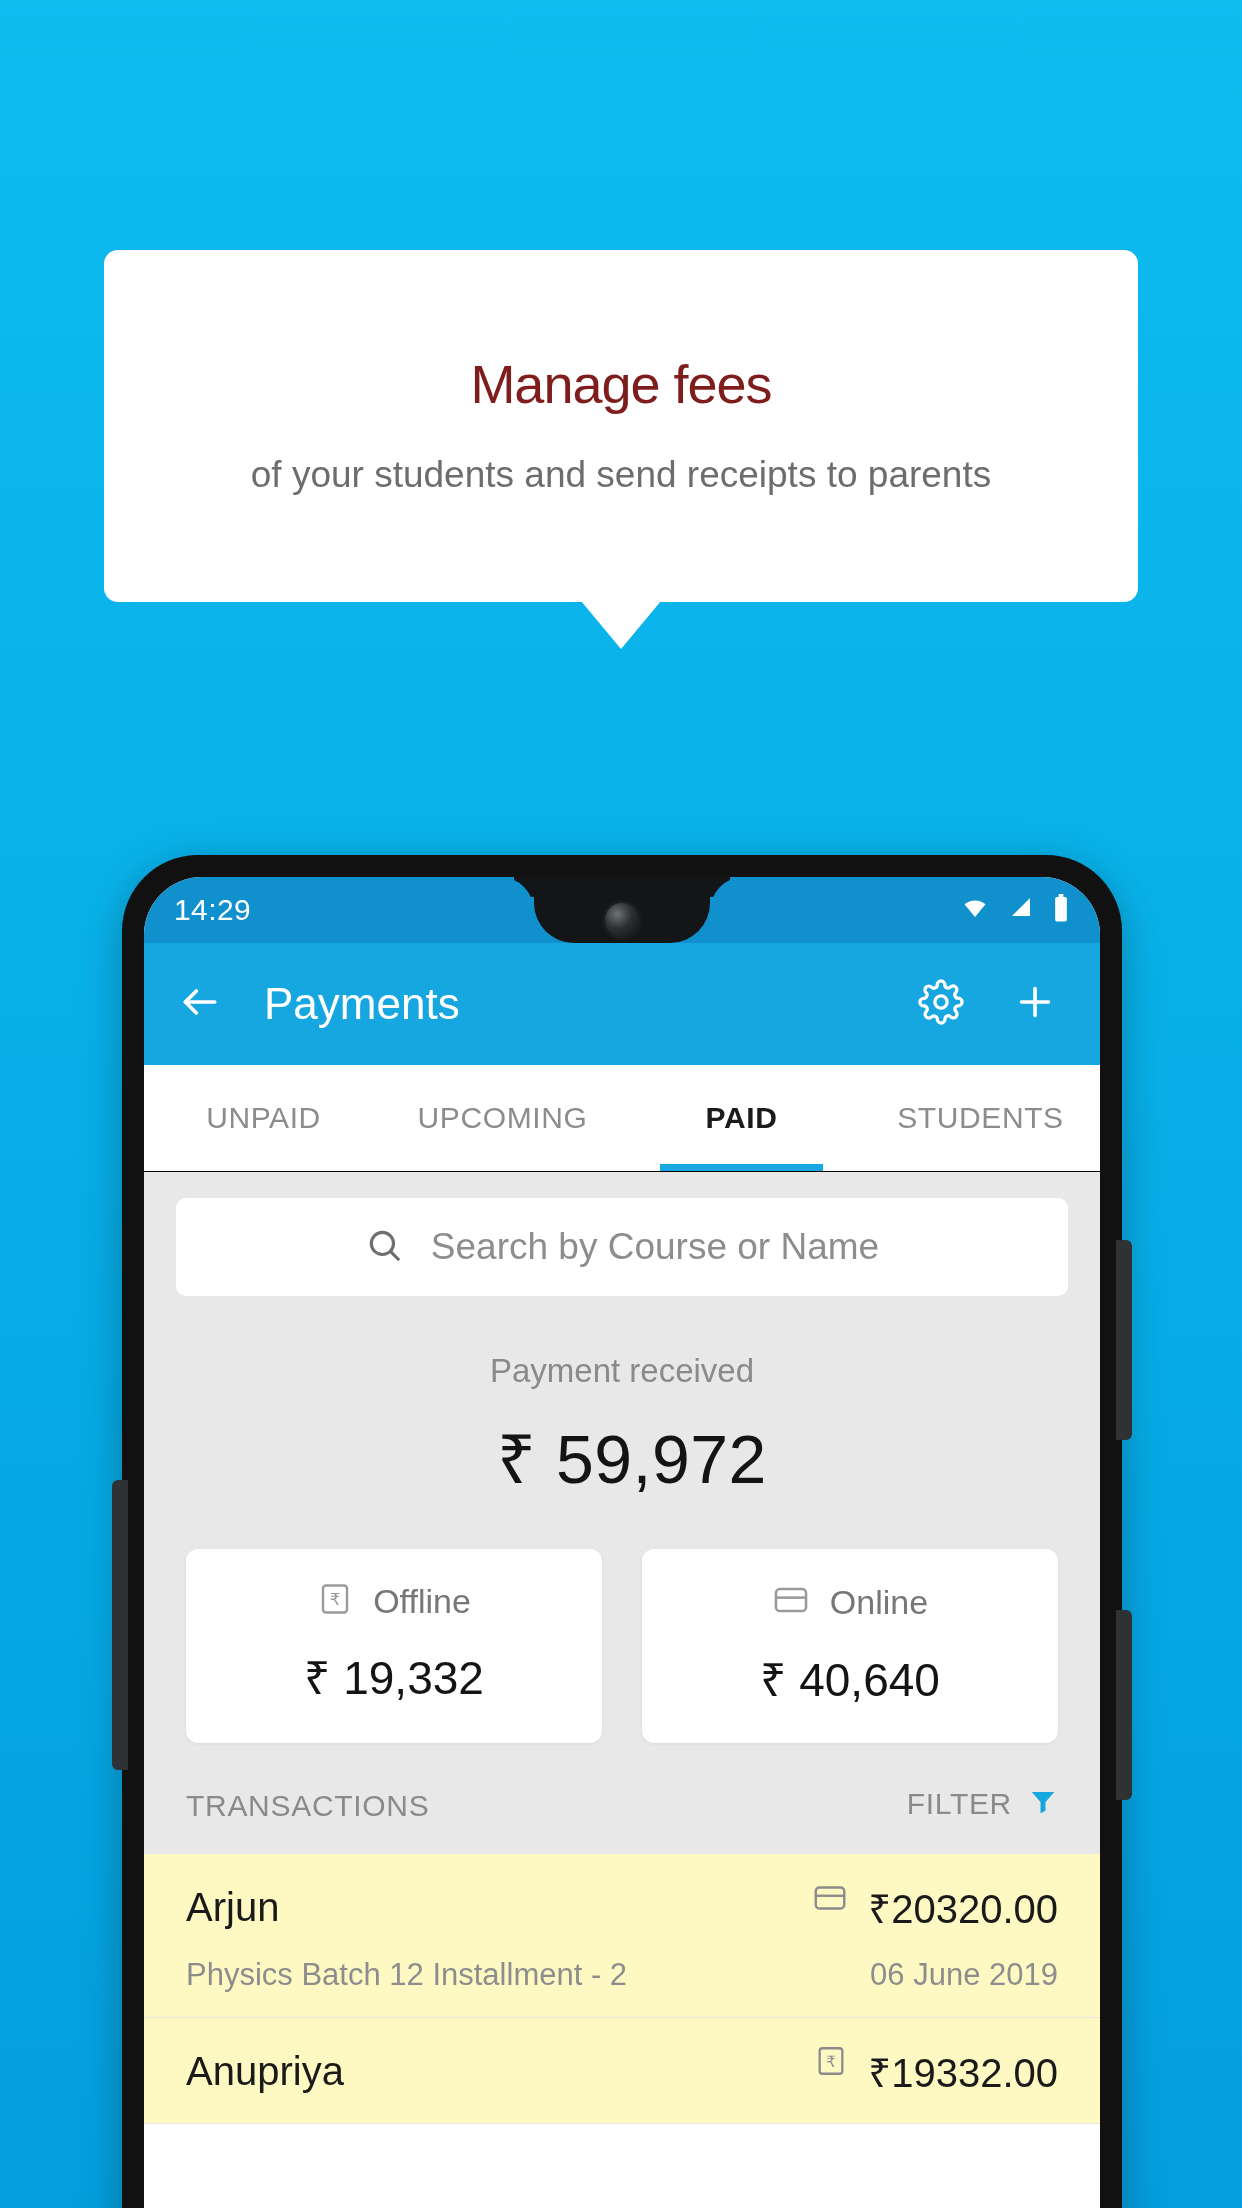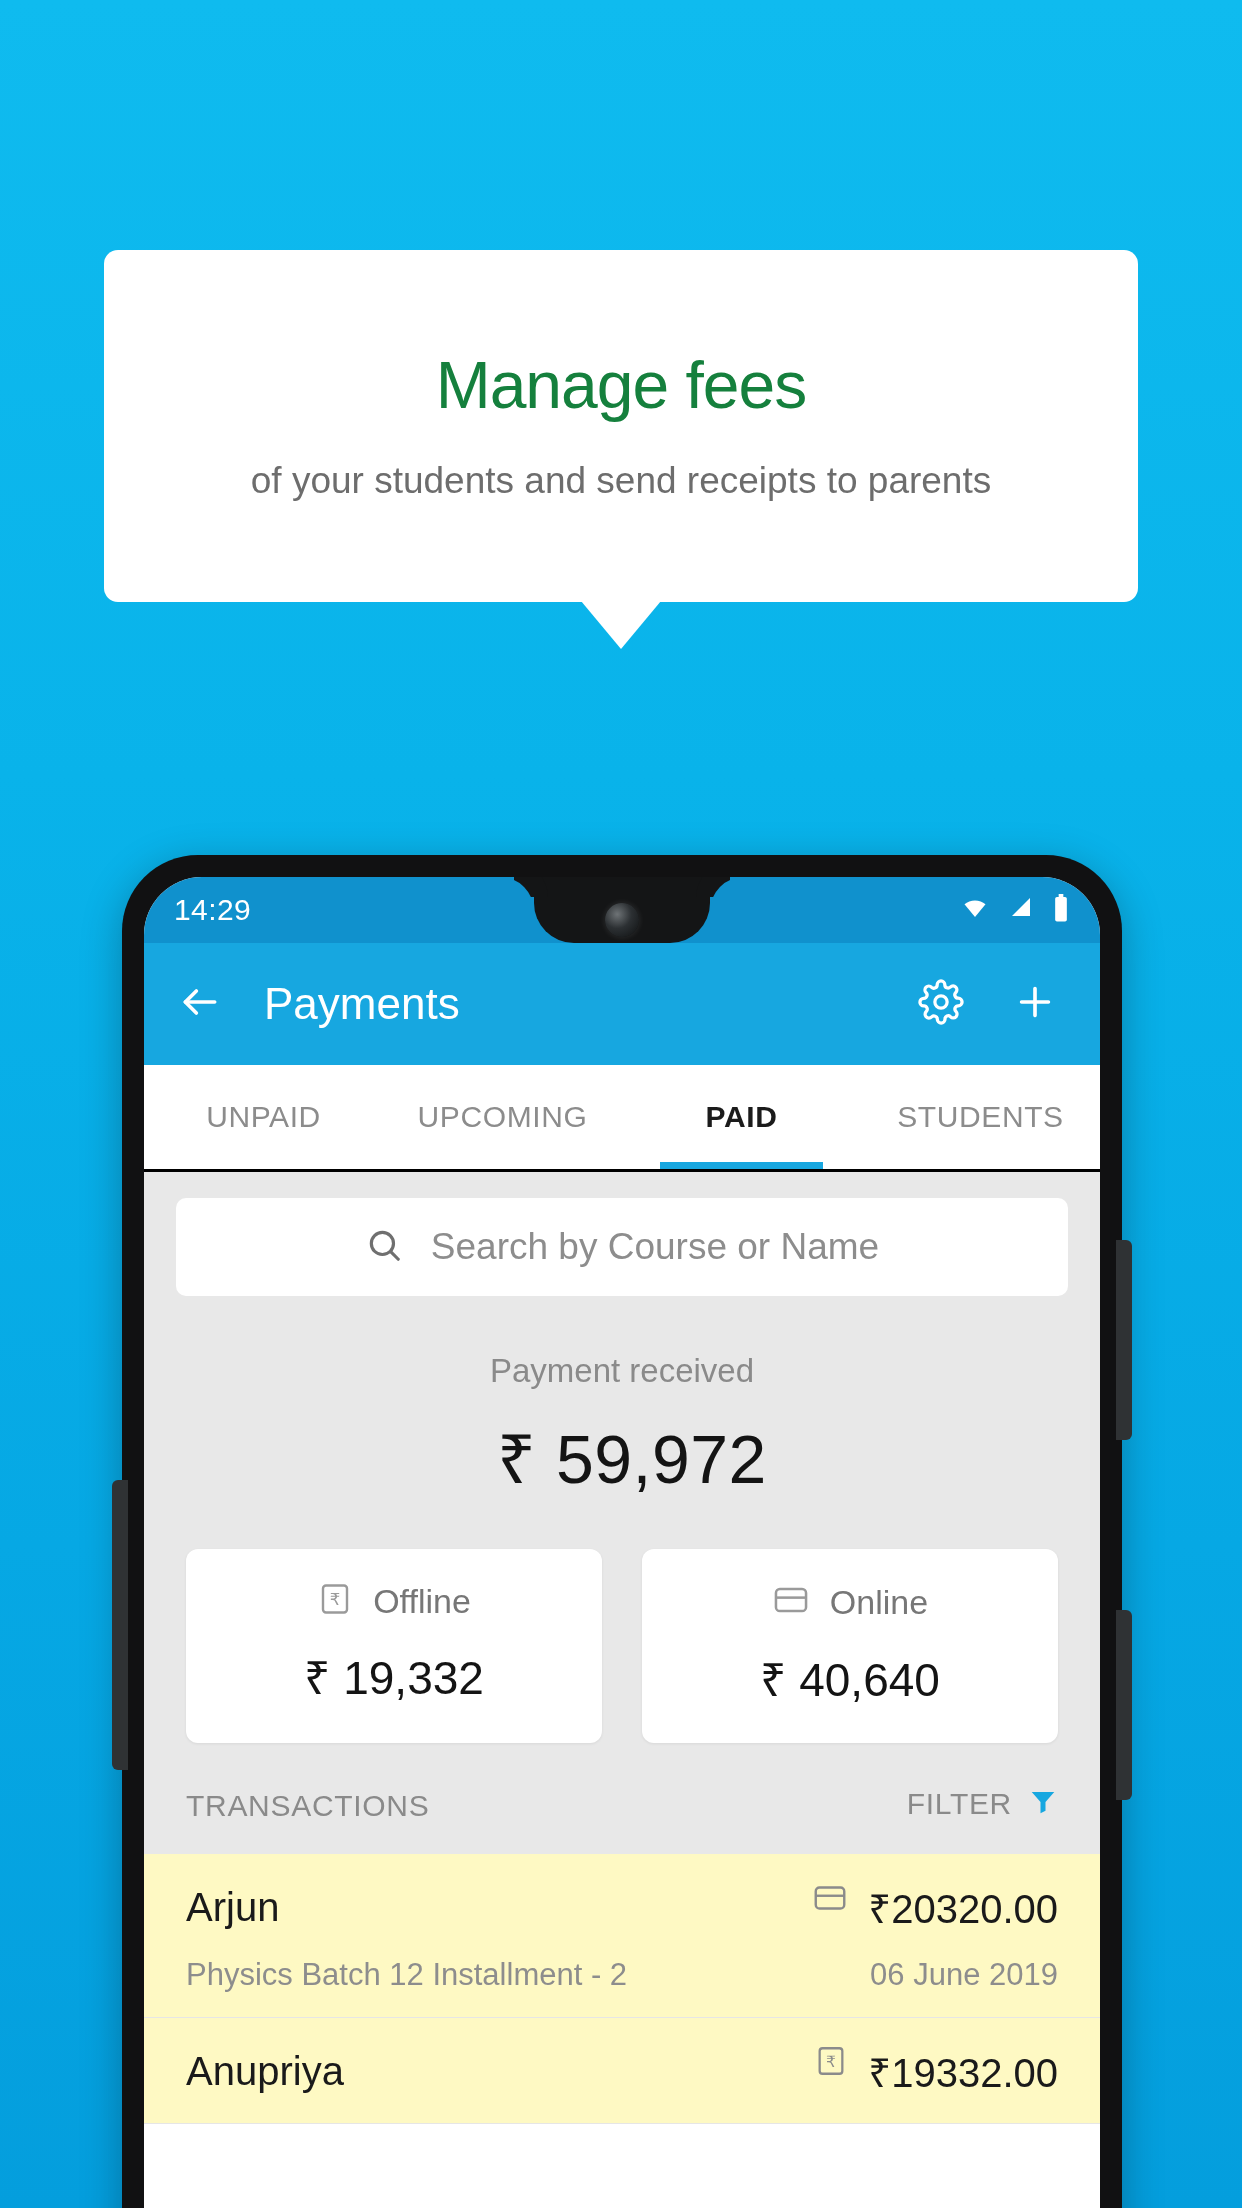--- a/index.html
+++ b/index.html
@@ -10,21 +10,21 @@
     overflow:hidden; position:relative;
   }
 
   
   .tooltip-card{
     position:absolute; left:104px; top:250px; width:1034px; height:352px;
     background:#ffffff; border-radius:14px;
     display:flex; flex-direction:column; align-items:center; justify-content:center;
   }
   .tooltip-title{
-    color:#15803d; font-size:66px; font-weight:400; letter-spacing:-1px;
+    color:#7f1d1d; font-size:54px; font-weight:400; letter-spacing:-1px;
     line-height:1.1; text-align:center;
   }
   .tooltip-sub{
     color:#6d6d6d; font-size:37px; font-weight:400; text-align:center;
     margin-top:38px; line-height:1.2;
   }
   .tooltip-arrow{
     position:absolute; left:50%; top:601px; transform:translateX(-50%);
     width:0; height:0;
     border-left:40px solid transparent; border-right:40px solid transparent;
@@ -83,21 +83,21 @@
   .appbar{
     height:122px; background:#17a7e0; display:flex; align-items:center;
     padding:0 34px; color:#ffffff;
   }
   .appbar-title{ font-size:44px; font-weight:400; margin-left:42px; flex:1; }
   .appbar-actions{ display:flex; align-items:center; gap:48px; margin-right:8px; }
 
   
   .tabs{
     height:107px; background:#ffffff; display:flex; align-items:stretch;
-    border-bottom:3px solid #000000;
+    border-bottom:1px solid #000000;
   }
   .tab{
     flex:1; display:flex; align-items:center; justify-content:center;
     font-size:30px; color:#8c8c8c; letter-spacing:.6px; position:relative;
   }
   .tab.active{ color:#1b1b1b; font-weight:600; }
   .tab.active::after{
     content:""; position:absolute; left:16%; right:16%; bottom:0; height:7px;
     background:#18a7e0;
   }

